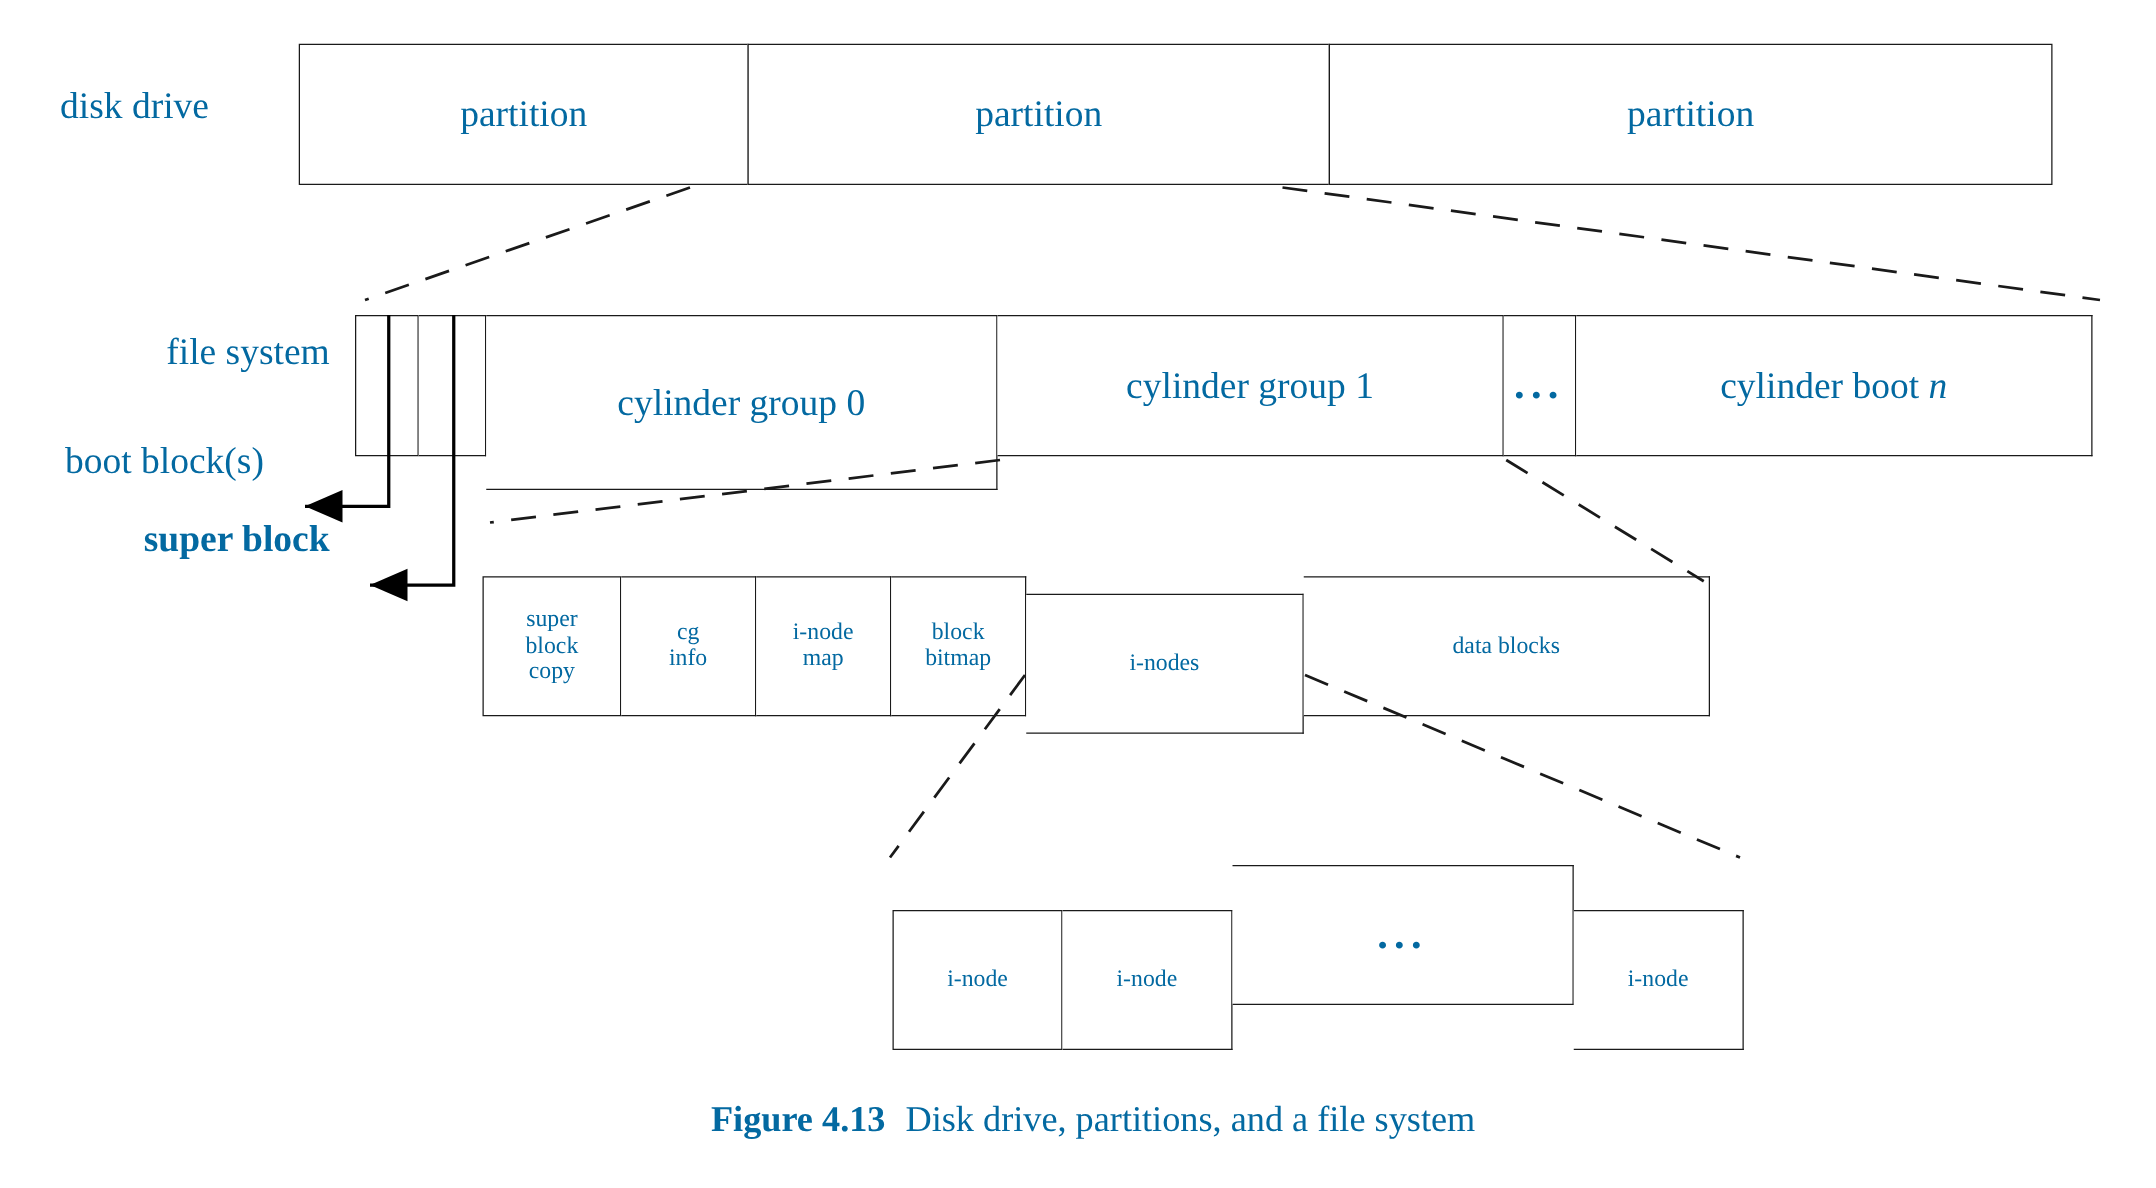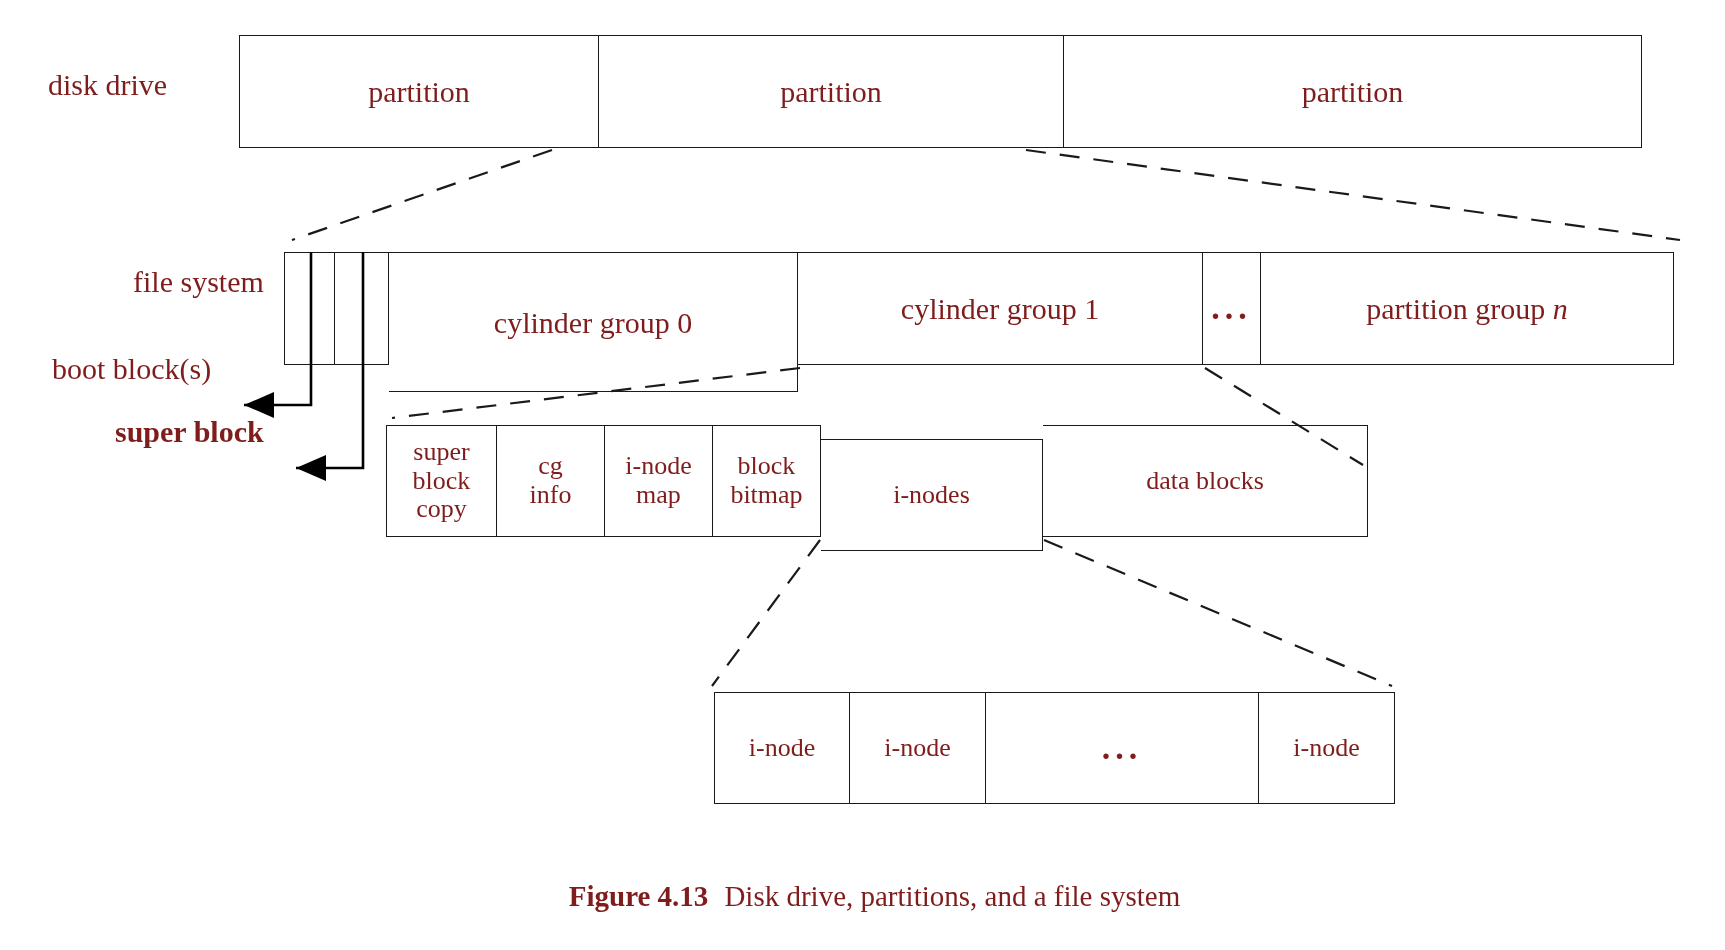--- a/index.html
+++ b/index.html
@@ -6,21 +6,21 @@
     margin: 0;
     padding: 0;
     background: #ffffff;
   }
   #page {
     position: relative;
     width: 1725px;
     height: 950px;
     background: #ffffff;
     font-family: "Liberation Serif", "DejaVu Serif", serif;
-    color: #7f1d1d;
+    color: #0369a1;
     overflow: hidden;
   }
   .box {
     position: absolute;
     box-sizing: border-box;
     border: 1.6px solid #1a1a1a;
     background: #ffffff;
     display: flex;
     align-items: center;
     justify-content: center;
@@ -40,21 +40,21 @@
     justify-content: center;
     text-align: center;
     line-height: 1.1;
   }
   .cell.first { border-left: 1.6px solid #1a1a1a; }
   .lbl {
     position: absolute;
     white-space: nowrap;
   }
   .t30 { font-size: 30px; }
-  .t29 { font-size: 26px; }
+  .t29 { font-size: 19px; margin-top: 36px; }
   .dots {
     letter-spacing: 5px;
     font-size: 34px;
     font-weight: 700;
     line-height: 0.6;
   }
   .ital { font-style: italic; }
   svg.overlay {
     position: absolute;
     left: 0; top: 0;
@@ -102,21 +102,21 @@
   <div class="cell t30" style="left:389px; top:252px; width:409px; height:140px;">
     <span>cylinder group 0</span>
   </div>
   <div class="cell t30" style="left:798px; top:252px; width:405px; height:113px;">
     <span>cylinder group 1</span>
   </div>
   <div class="cell" style="left:1203px; top:252px; width:58px; height:113px;">
     <span class="dots">...</span>
   </div>
   <div class="cell t30" style="left:1261px; top:252px; width:413px; height:113px;">
-    <span><span>partition group </span><span class="ital">n</span></span>
+    <span><span>cylinder boot </span><span class="ital">n</span></span>
   </div>
 
   <div class="lbl t30" style="left:52px; top:352px;">boot block(s)</div>
   <div class="lbl t30" style="left:115px; top:415px;font-weight:bold;">super block</div>
 
   <div class="cell first t29" style="left:386px; top:425px; width:111px; height:112px;">
     <span>
       <span>super</span><br>
       <span>block</span><br>
       <span>copy</span>

